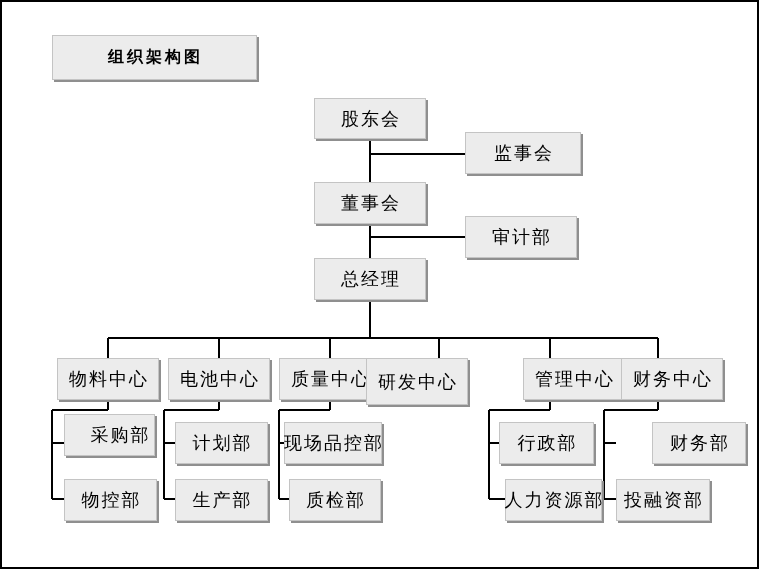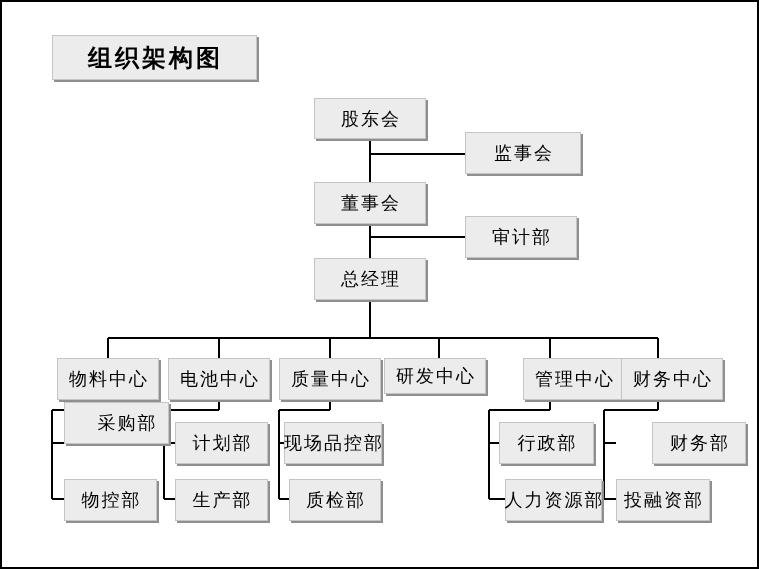--- a/index.html
+++ b/index.html
@@ -26,21 +26,21 @@
     display: flex;
     align-items: center;
     justify-content: center;
     font-size: 18px;
     letter-spacing: 2px;
     color: #000000;
     white-space: nowrap;
     text-indent: 2px; 
   }
   .node.title-node {
-    font-size: 24px;
+    font-size: 16px;
     font-weight: bold;
     letter-spacing: 3px;
   }
   .line {
     position: absolute;
     background: var(--line, #000000);
   }
 </style>
 </head>
 <body>
@@ -83,24 +83,24 @@
     <div class="line" style="left: 602px; top: 496px; width: 12px; height: 2px;"></div>
     <div class="node title-node" style="left: 50px; top: 33px; width: 205px; height: 45px;">组织架构图</div>
     <div class="node" style="left: 312px; top: 96px; width: 112px; height: 41px;">股东会</div>
     <div class="node" style="left: 463px; top: 130px; width: 116px; height: 42px;">监事会</div>
     <div class="node" style="left: 312px; top: 180px; width: 112px; height: 42px;">董事会</div>
     <div class="node" style="left: 463px; top: 214px; width: 112px; height: 42px;">审计部</div>
     <div class="node" style="left: 312px; top: 256px; width: 112px; height: 42px;">总经理</div>
     <div class="node" style="left: 55px; top: 356px; width: 102px; height: 42px;">物料中心</div>
     <div class="node" style="left: 166px; top: 356px; width: 102px; height: 42px;">电池中心</div>
     <div class="node" style="left: 277px; top: 356px; width: 102px; height: 42px;">质量中心</div>
-    <div class="node" style="left: 382px; top: 356px; width: 102px; height: 36px; text-align: right;">研发中心</div>
+    <div class="node" style="left: 364px; top: 356px; width: 102px; height: 47px; text-align: right;">研发中心</div>
     <div class="node" style="left: 497px; top: 356px; width: 102px; height: 42px; margin-left: 24px;">管理中心</div>
     <div class="node" style="left: 619px; top: 356px; width: 102px; height: 42px;">财务中心</div>
-    <div class="node" style="left: 62px; top: 400px; width: 105px; height: 42px; padding-left: 20px;">采购部</div>
+    <div class="node" style="left: 62px; top: 412px; width: 91px; height: 42px; padding-left: 20px;">采购部</div>
     <div class="node" style="left: 62px; top: 477px; width: 93px; height: 42px;">物控部</div>
     <div class="node" style="left: 173px; top: 420px; width: 93px; height: 42px;">计划部</div>
     <div class="node" style="left: 173px; top: 477px; width: 93px; height: 42px;">生产部</div>
     <div class="node" style="left: 282px; top: 420px; width: 98px; height: 42px;">现场品控部</div>
     <div class="node" style="left: 287px; top: 477px; width: 92px; height: 42px;">质检部</div>
     <div class="node" style="left: 497px; top: 420px; width: 95px; height: 42px;">行政部</div>
     <div class="node" style="left: 503px; top: 477px; width: 97px; height: 42px;">人力资源部</div>
     <div class="node" style="left: 614px; top: 420px; width: 94px; height: 42px; margin-left: 36px;">财务部</div>
     <div class="node" style="left: 614px; top: 477px; width: 94px; height: 42px;">投融资部</div>
   </div>

